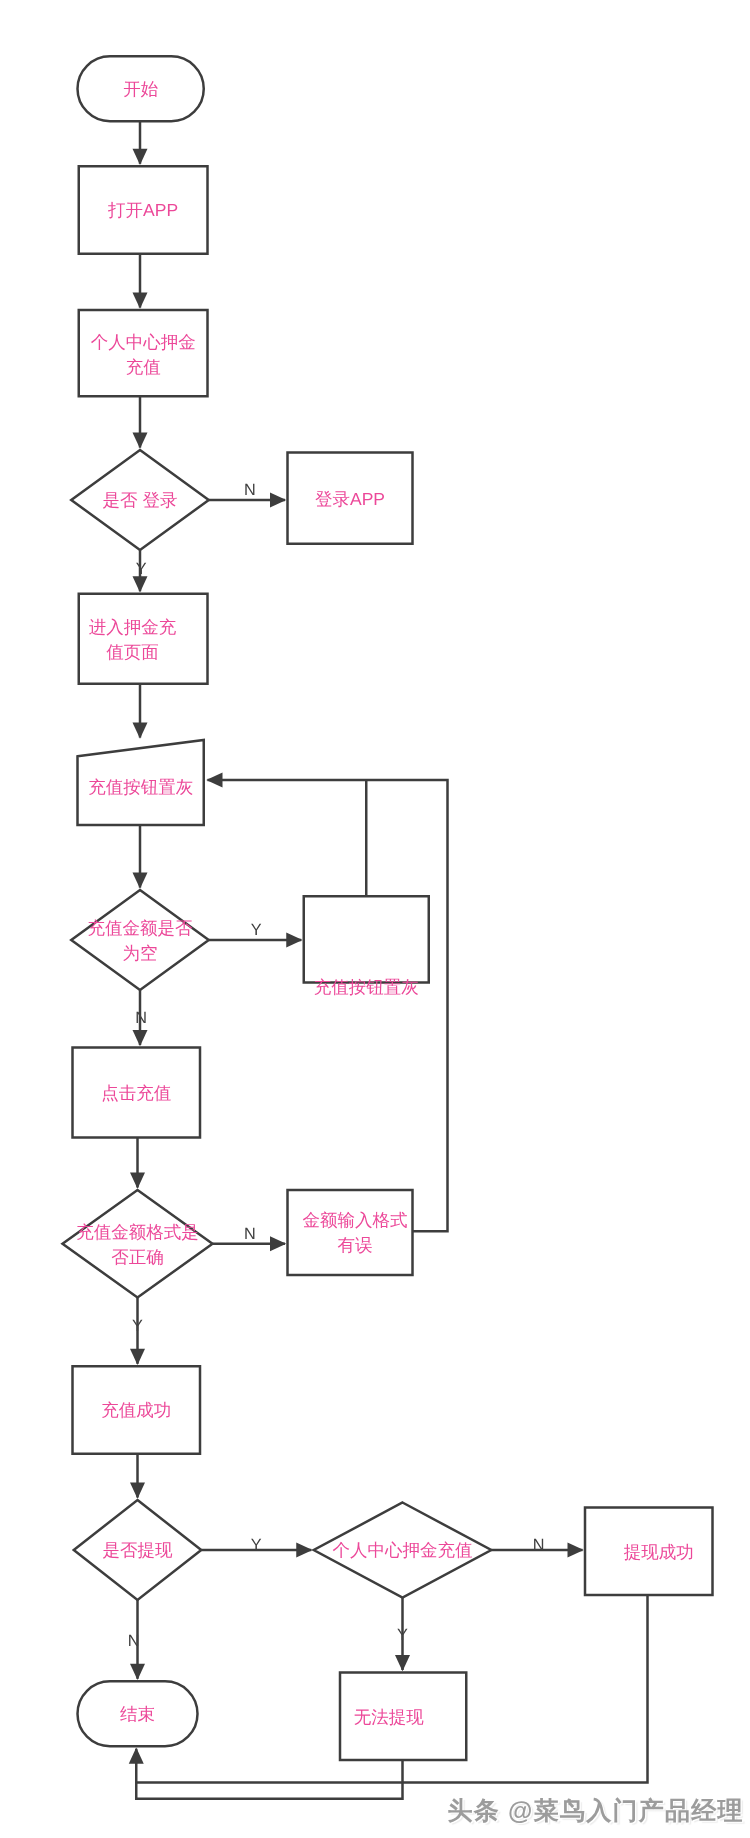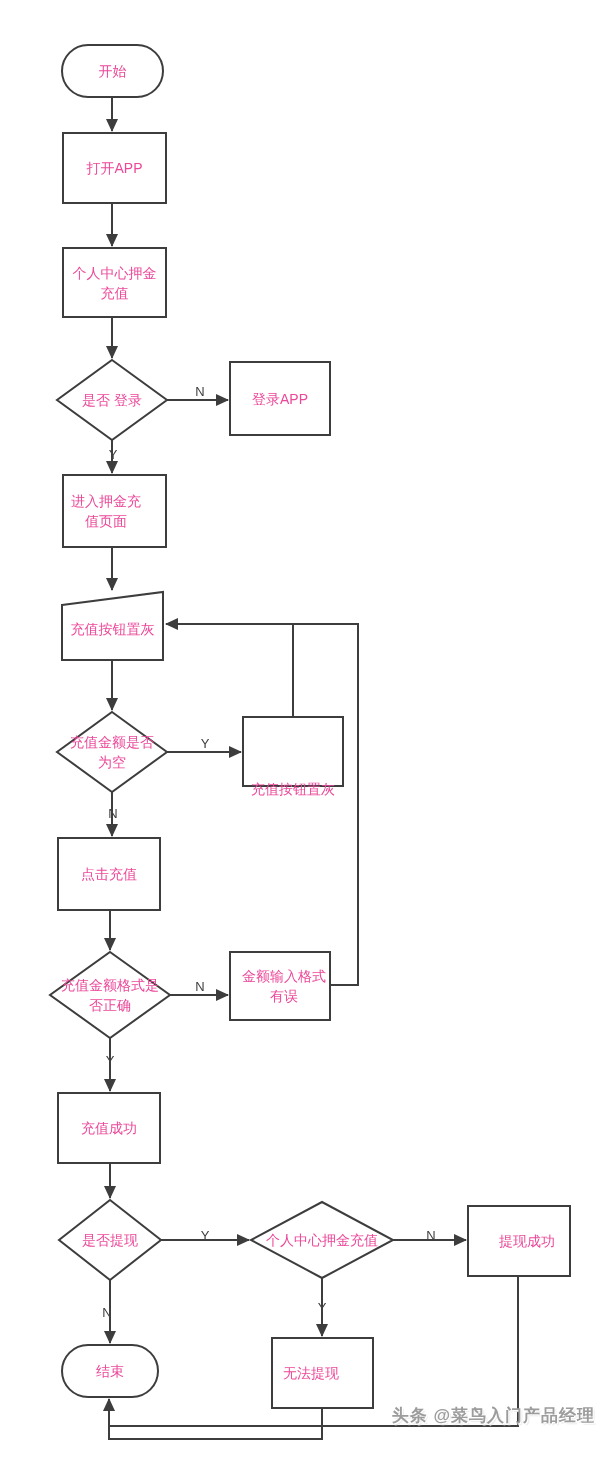--- a/index.html
+++ b/index.html
@@ -33,22 +33,22 @@
     width: 14px;
     text-align: center;
     color: #404040;
     font-size: 13px;
     line-height: 15px;
     pointer-events: none;
   }
   .watermark {
     position: absolute;
     right: 5px;
-    top: 1404px;
-    font-size: 17px;
+    top: 1435px;
+    font-size: 20px;
     font-weight: bold;
     letter-spacing: 1px;
     color: #9c9c9c;
     text-shadow: 1px 1px 0 #ffffff, 2px 2px 1px #ececec;
     text-align: right;
   }
 </style>
 </head>
 <body>
 

